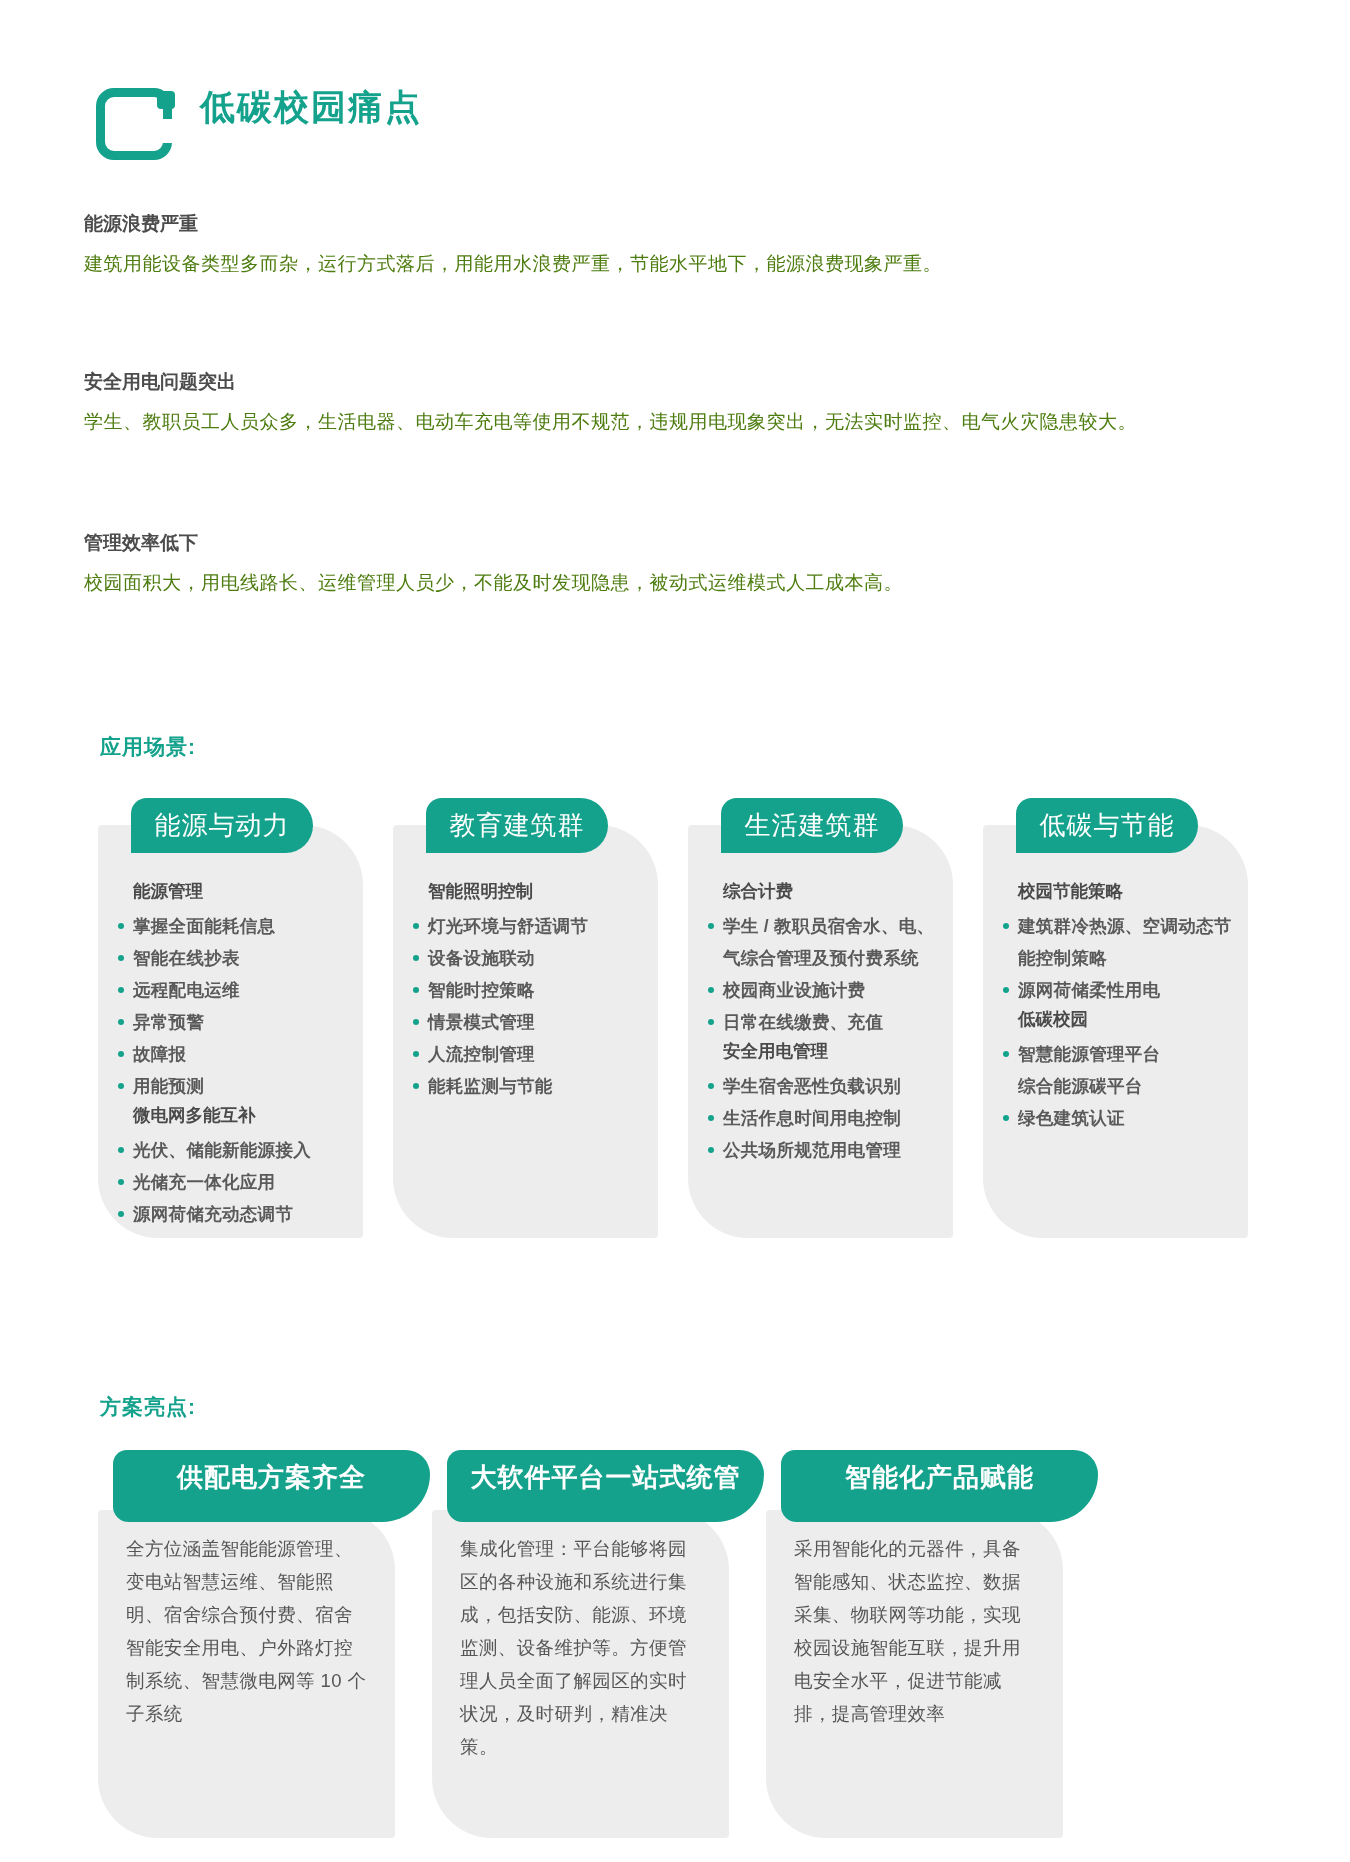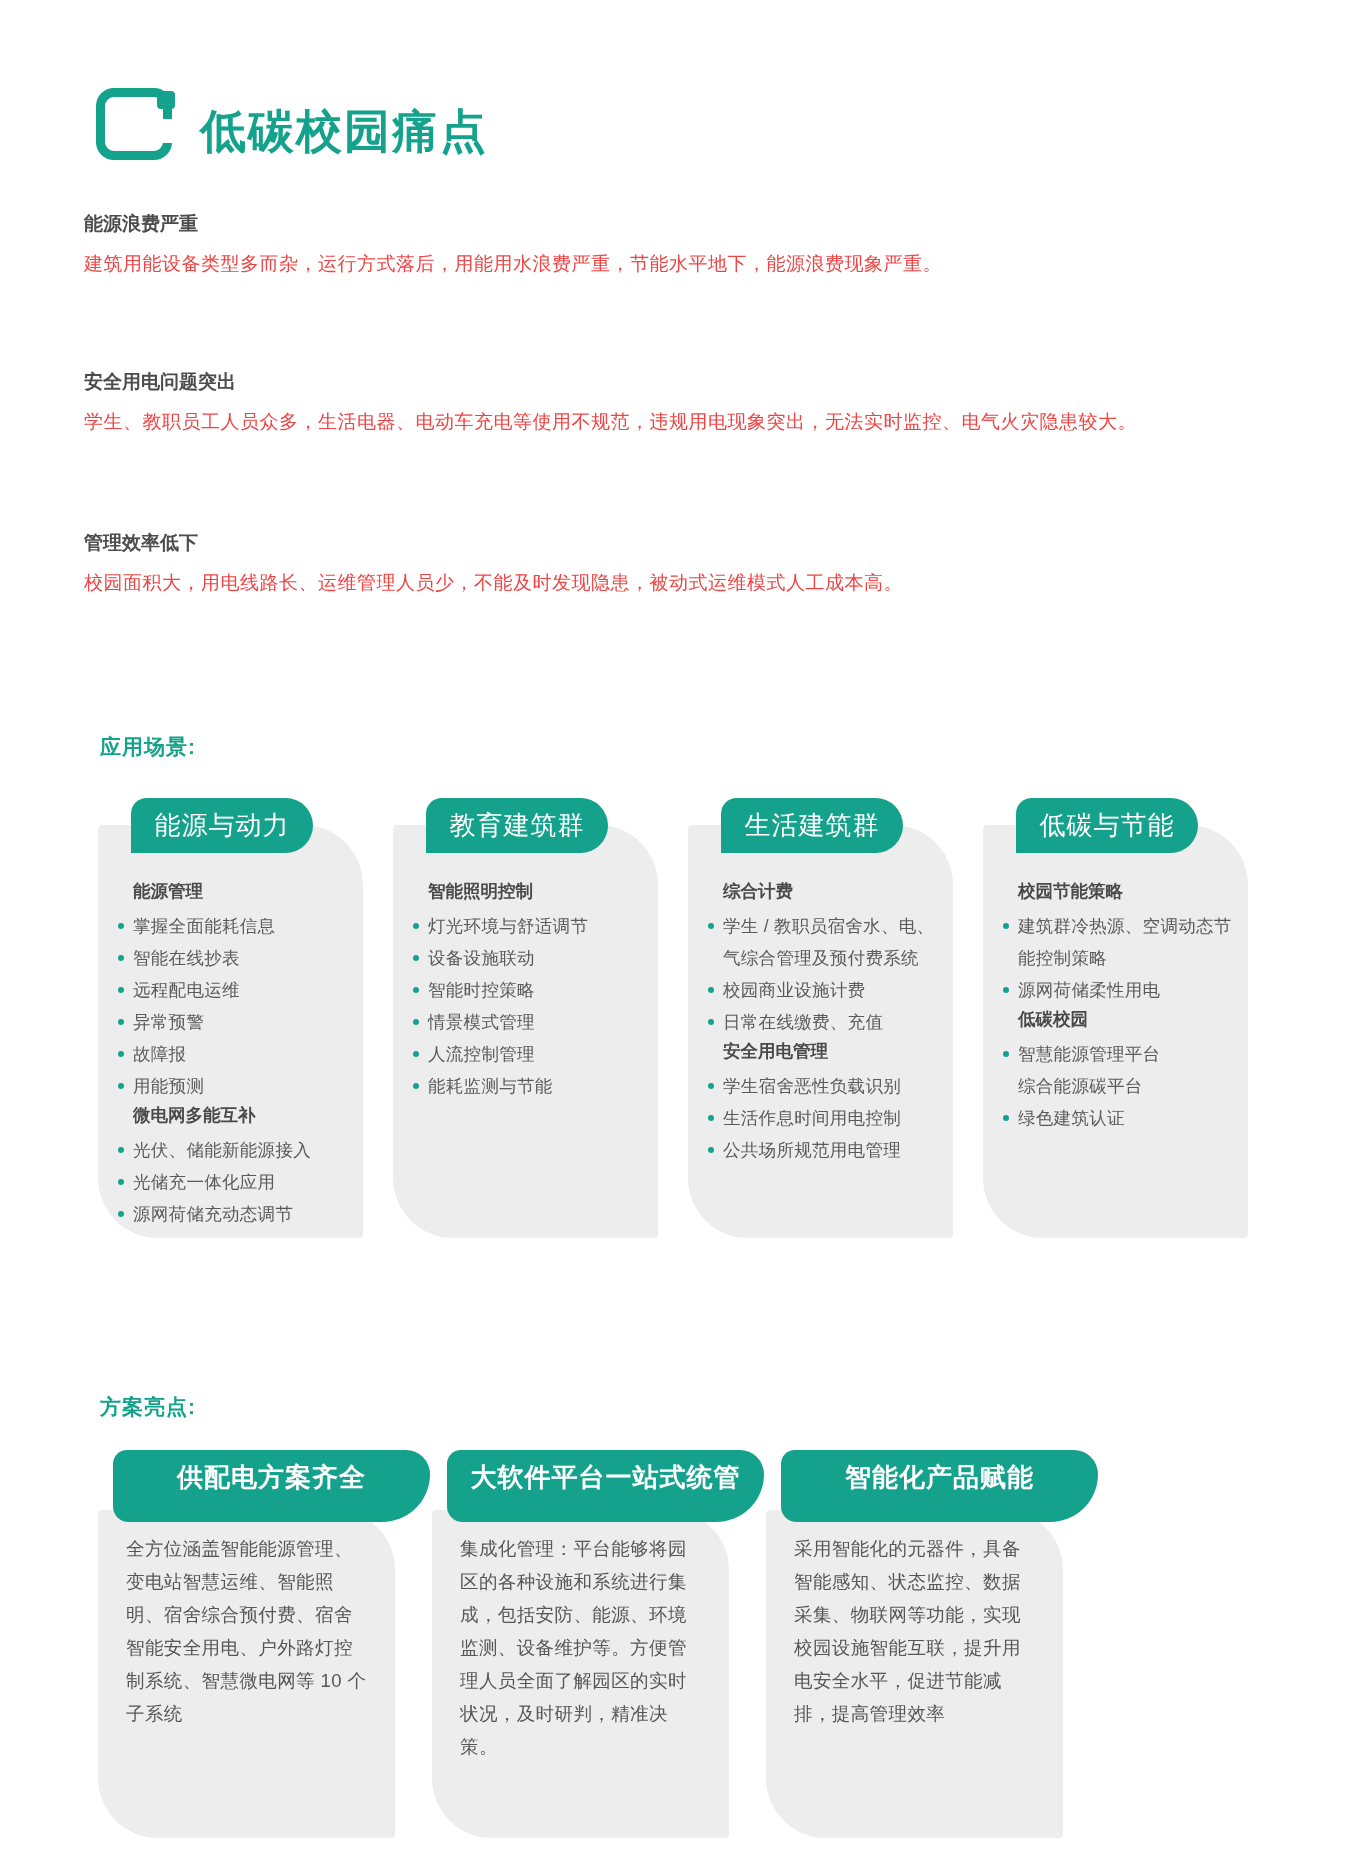--- a/index.html
+++ b/index.html
@@ -5,43 +5,43 @@
   html,body{margin:0;padding:0;background:#fff;}
   .page{position:relative;width:1350px;height:1862px;background:#ffffff;overflow:hidden;
         font-family:"Liberation Sans","DejaVu Sans",sans-serif;}
 
   
   .hdr-icon{position:absolute;left:96px;top:88px;width:58px;height:54px;
             border:9px solid #14a28c;border-radius:18px;}
   .hdr-icon .blob{position:absolute;right:-12px;top:-6px;width:18px;height:18px;
             background:#14a28c;border-radius:4px;}
   .hdr-icon .gap{position:absolute;right:-11px;top:22px;width:13px;height:24px;background:#fff;}
-  .page-title{position:absolute;left:200px;top:84px;font-size:46px;font-weight:bold;
-            color:#14a28c;letter-spacing:2px;margin-top:17px;}
+  .page-title{position:absolute;left:200px;top:84px;font-size:35px;font-weight:bold;
+            color:#14a28c;letter-spacing:2px;}
 
   
   .pain{position:absolute;left:84px;width:1180px;}
   .pain .ph{font-size:19px;font-weight:bold;color:#4c4c4c;line-height:24px;}
-  .pain .pb{margin-top:14px;font-size:19px;color:#ef4444;line-height:28px;letter-spacing:0.5px;}
+  .pain .pb{margin-top:14px;font-size:19px;color:#4d7c0f;line-height:28px;letter-spacing:0.5px;}
 
   .sec-label{position:absolute;font-size:21px;font-weight:bold;color:#14a28c;letter-spacing:1px;}
 
   
   .scene-grid{position:absolute;left:98px;top:798px;width:1150px;
               display:grid;grid-template-columns:repeat(4,1fr);column-gap:30px;}
   .scene-card{position:relative;padding-top:27px;}
   .pill{position:absolute;top:0;left:33px;width:182px;height:55px;background:#14a28c;
         border-radius:16px 28px 28px 0;color:#fff;font-size:26px;font-weight:normal;
         text-align:center;line-height:55px;letter-spacing:1px;z-index:2;}
   .scene-body{position:relative;height:413px;background:#ededed;
         border-radius:4px 60px 4px 60px;box-sizing:border-box;
         padding:53px 16px 0 35px;z-index:1;}
   .subhead{font-size:17.5px;font-weight:bold;color:#4a4a4a;line-height:26px;margin-bottom:6px;}
   .group + .group{}
-  .bullet{display:flex;align-items:flex-start;line-height:32px;}
+  .bullet{display:flex;align-items:flex-start;line-height:32px;font-weight:bold;}
   .dot{flex:0 0 auto;width:6px;height:6px;border-radius:50%;background:#14a28c;
        margin:13px 9px 0 -15px;}
   .btext{font-size:17.5px;color:#5a5a5a;white-space:pre-line;letter-spacing:0.3px;}
 
   
   .hl-grid{position:absolute;left:98px;top:1450px;width:965px;
            display:grid;grid-template-columns:repeat(3,1fr);column-gap:37px;}
   .hl-card{position:relative;padding-top:60px;}
   .hl-pill{position:absolute;top:0;left:15px;width:317px;height:72px;background:#14a28c;
         border-radius:16px 28px 55px 18px;color:#fff;font-size:26px;font-weight:bold;

